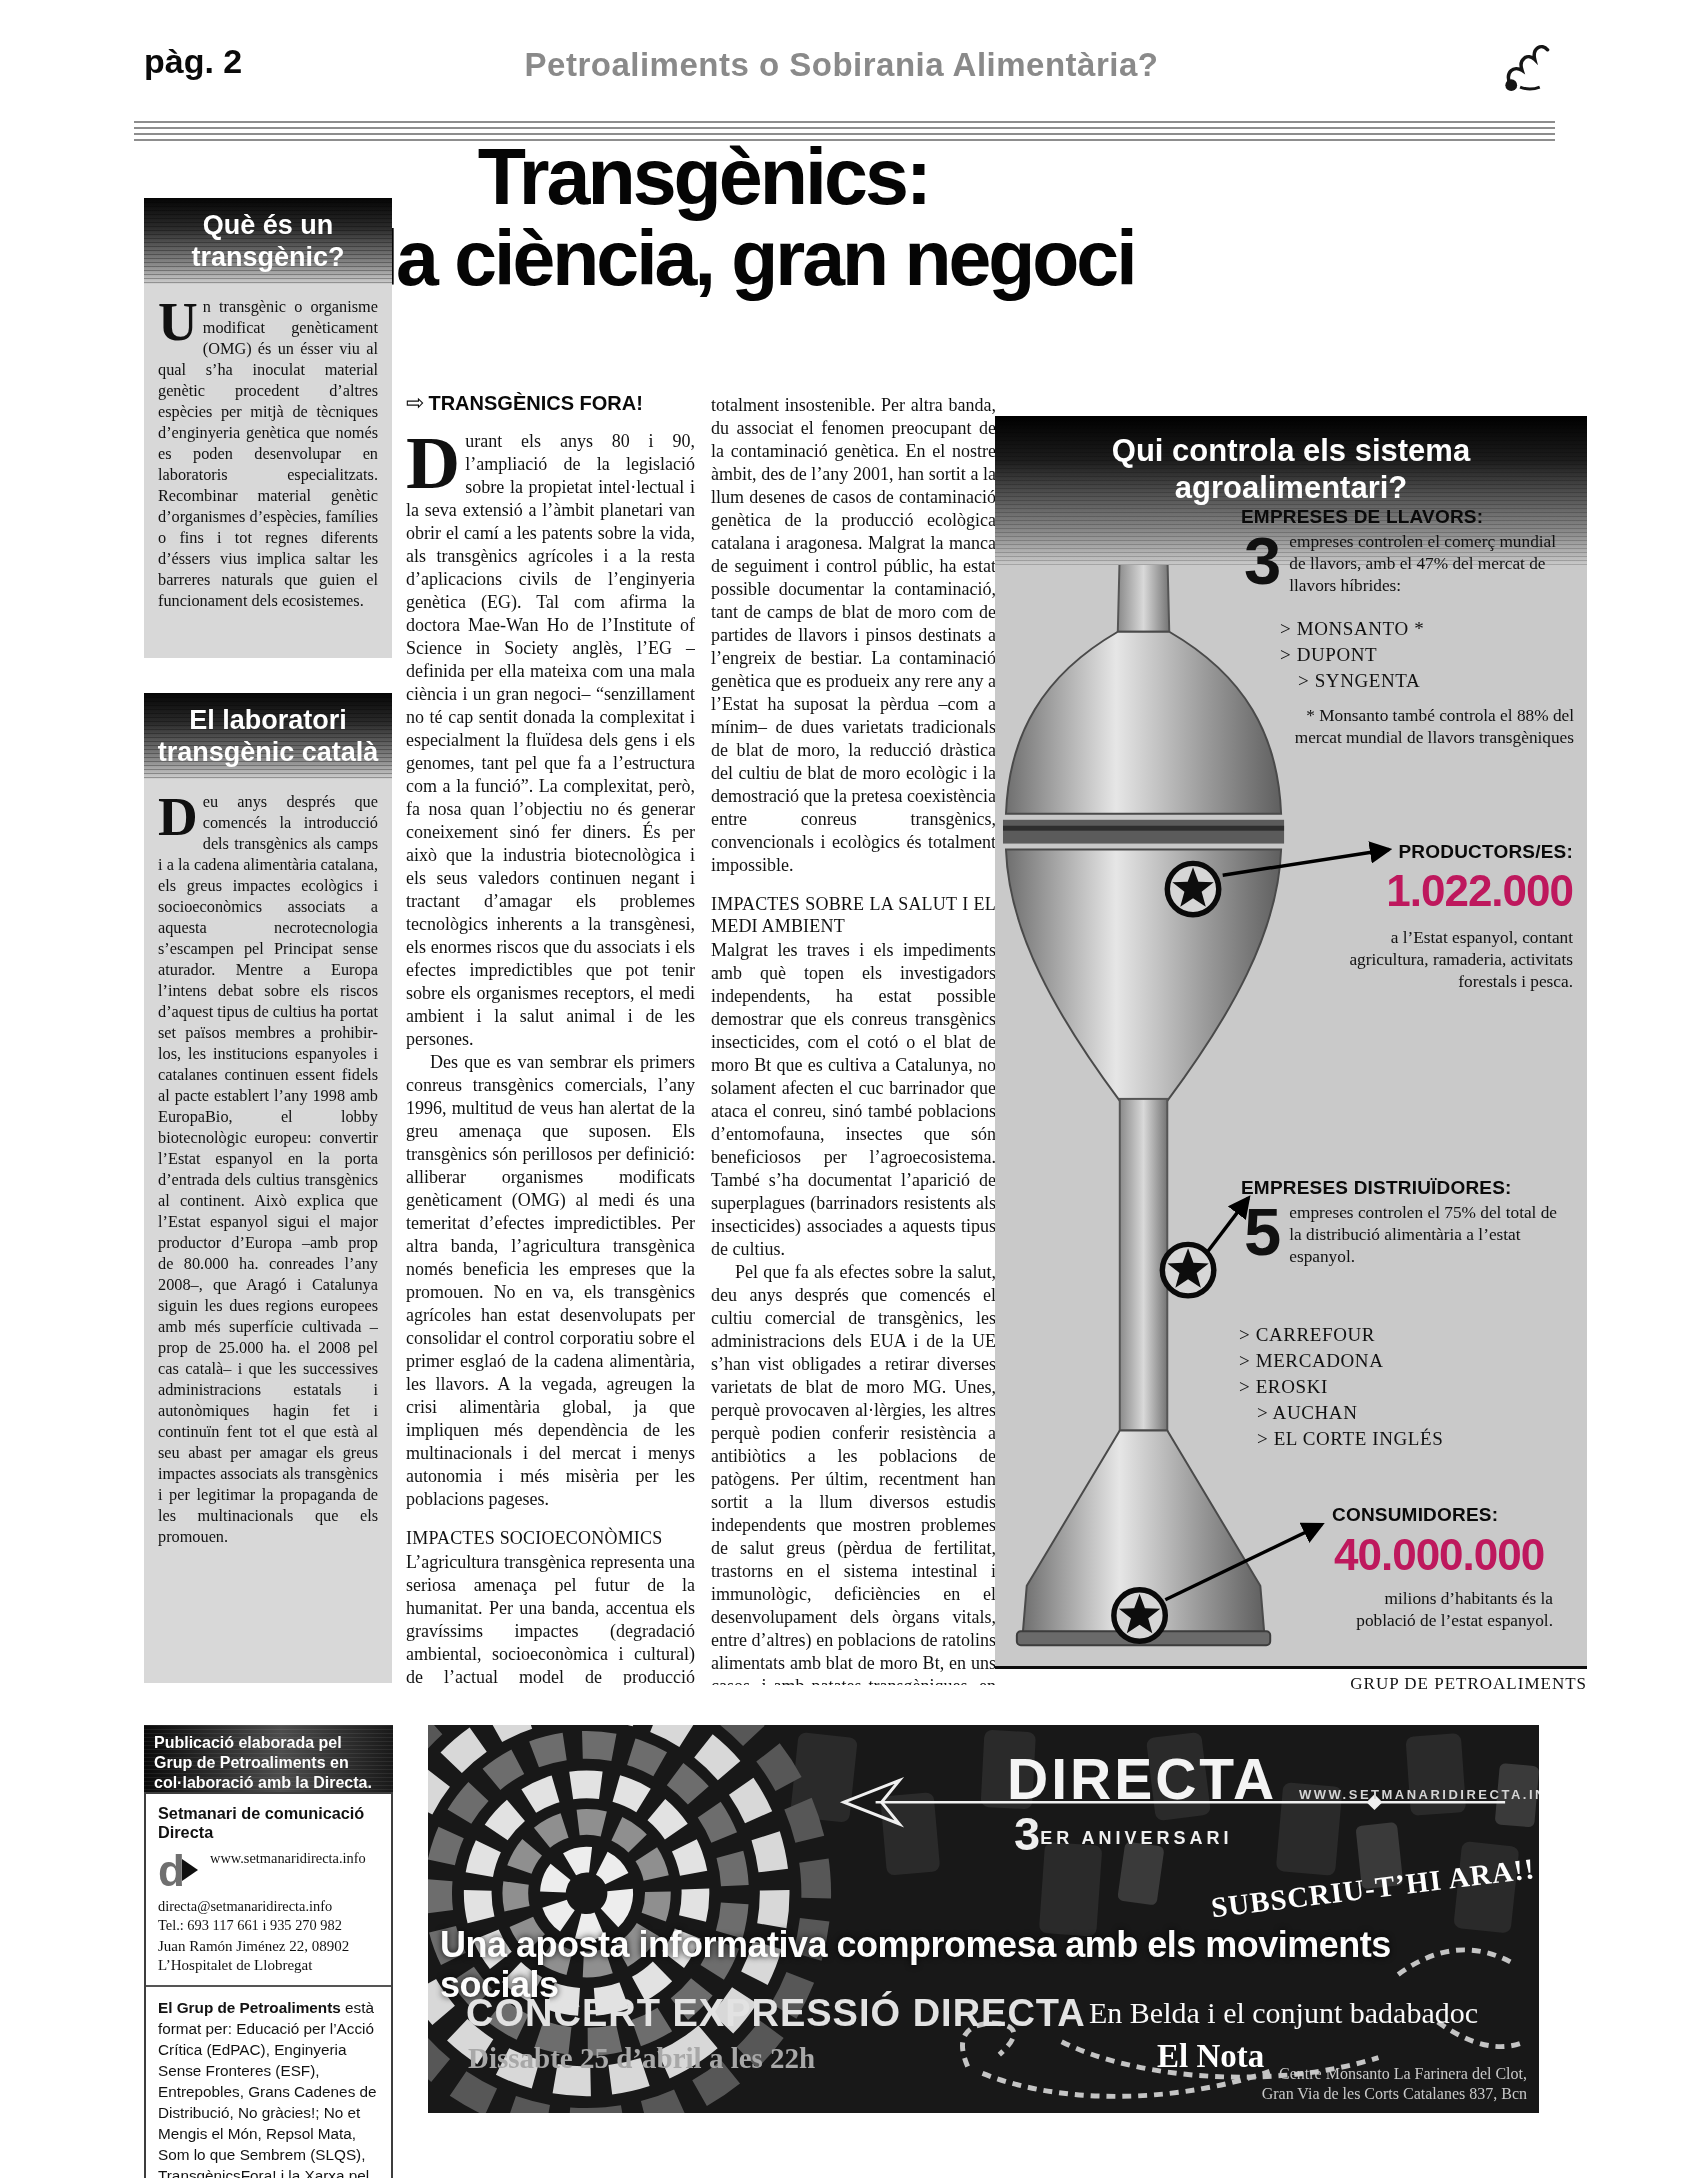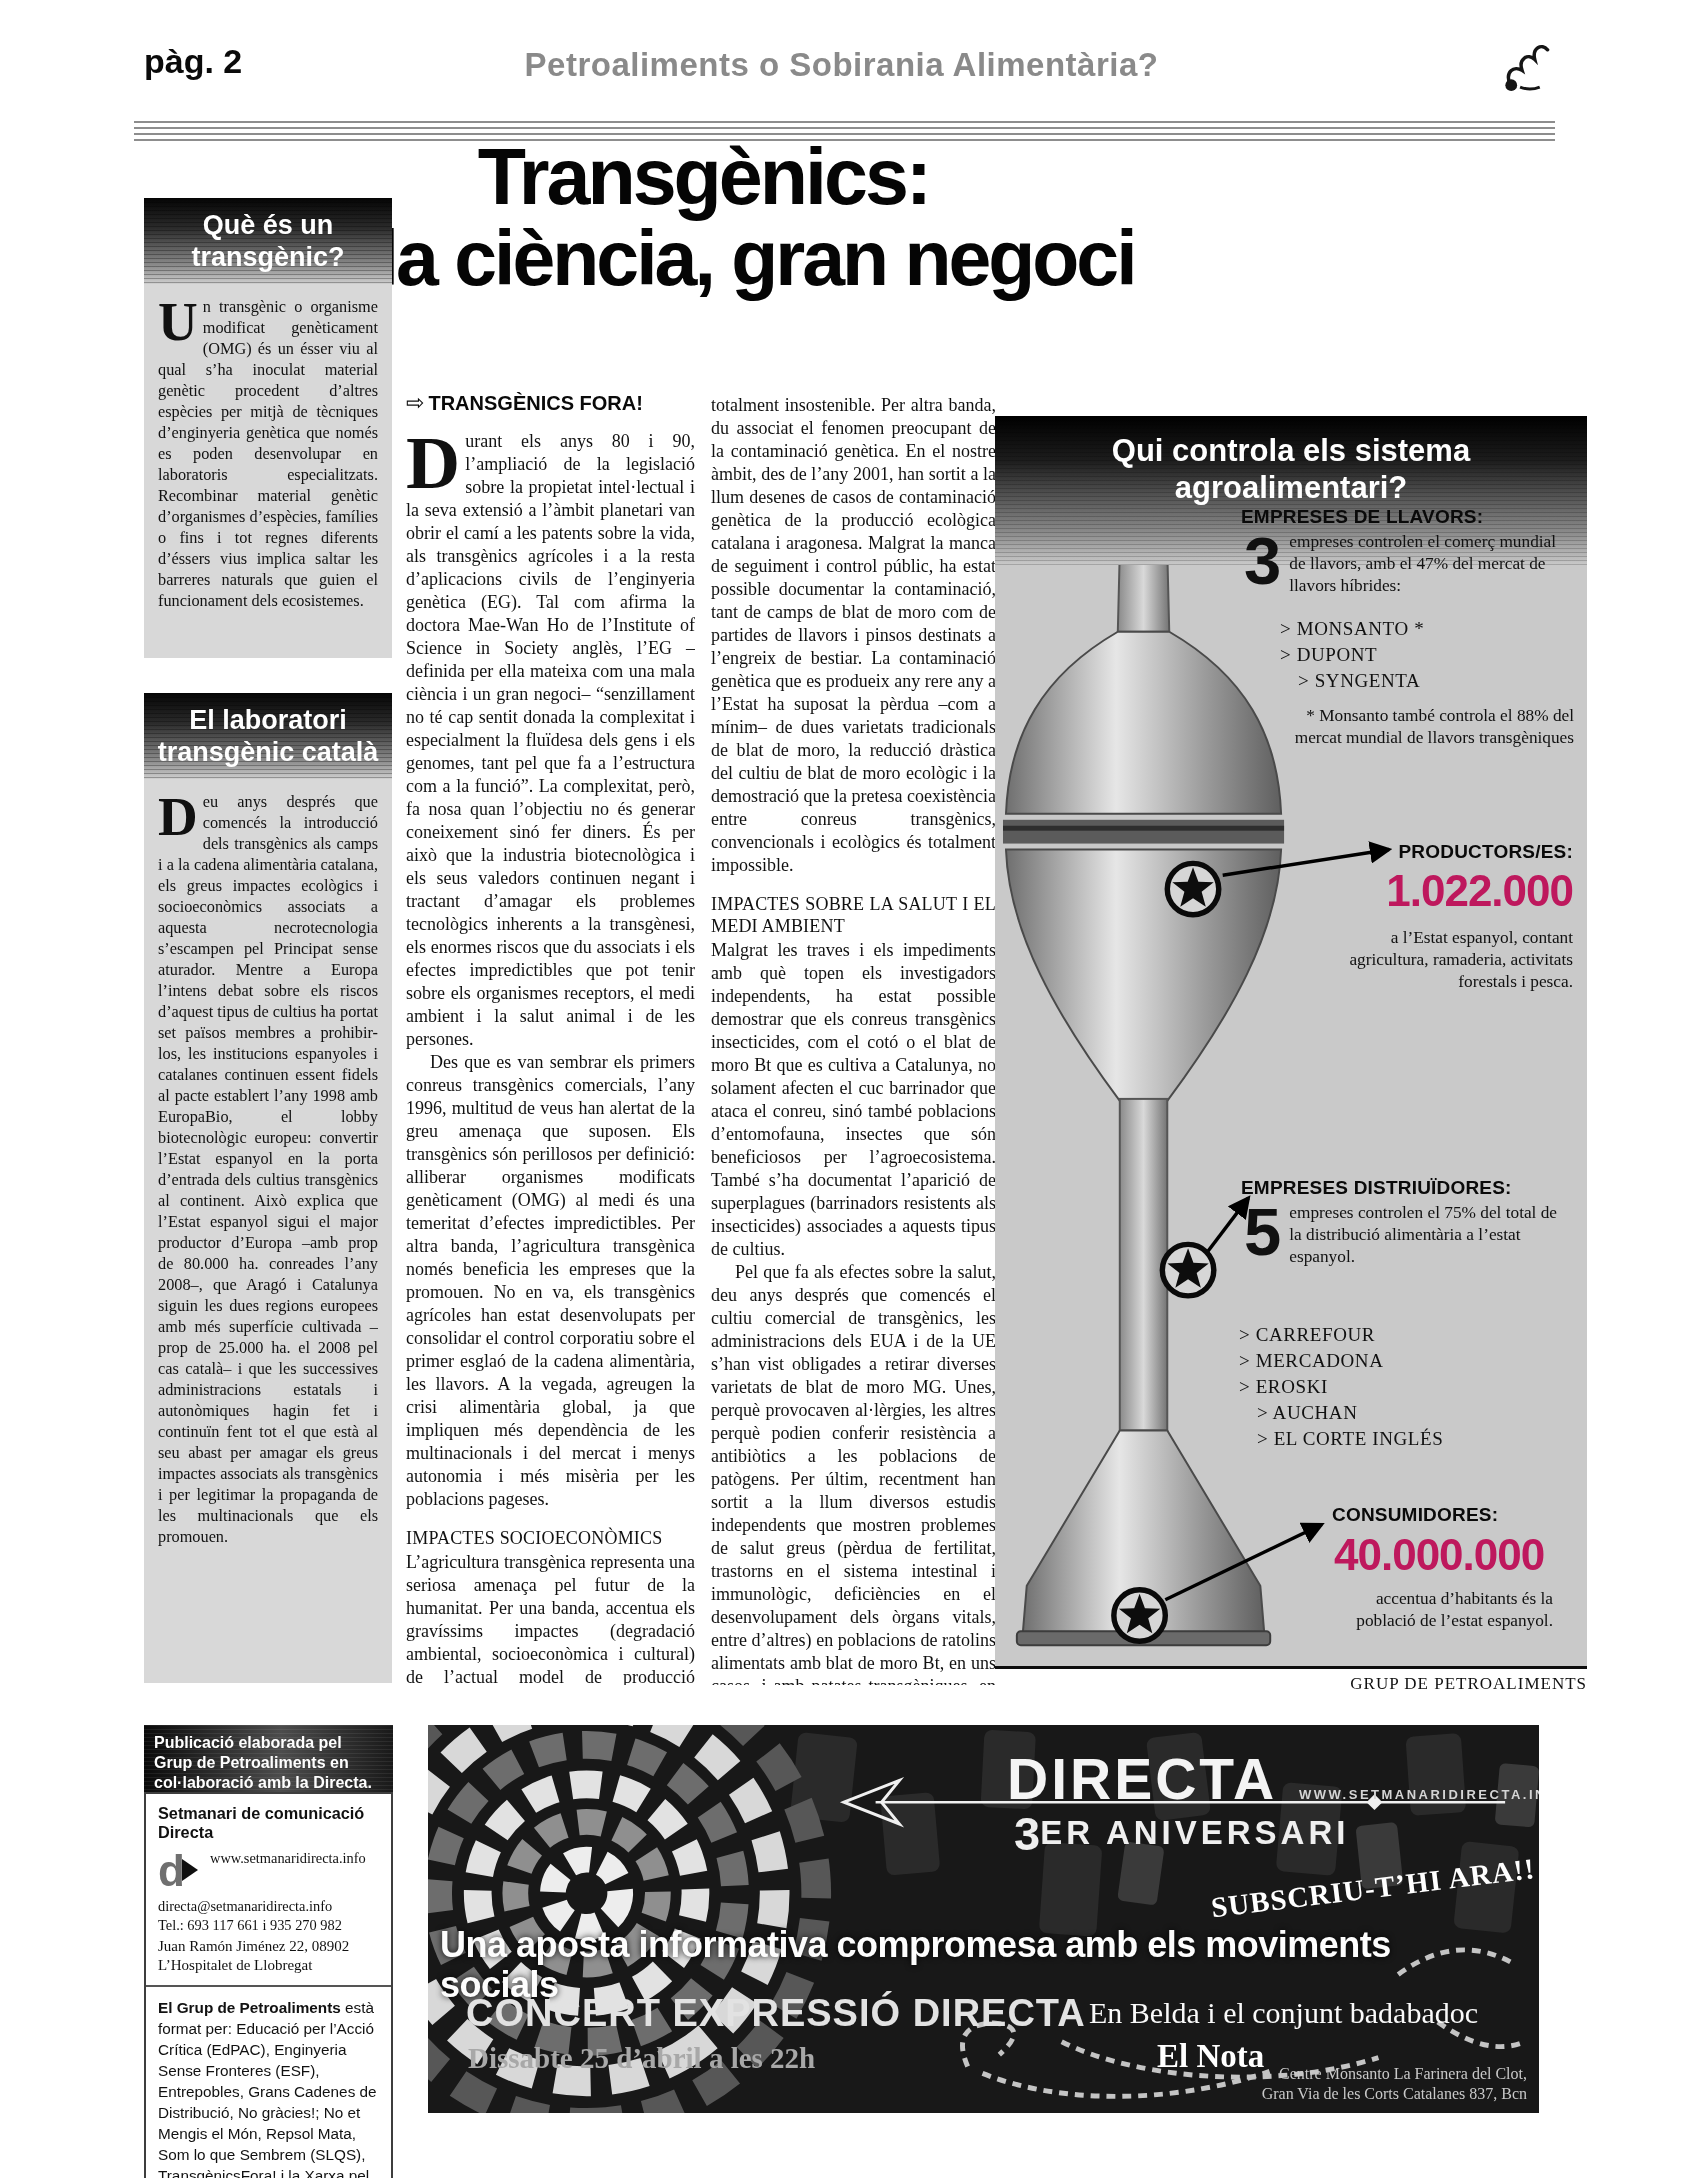--- a/index.html
+++ b/index.html
@@ -85,21 +85,21 @@
 
   
   .ad{left:428px;top:1725px;width:1111px;height:388px;background:#181818;overflow:hidden;color:#fff;}
   .ad-svg{position:absolute;left:0;top:0;}
   .ad-brand{position:absolute;left:579px;top:26px;font:bold 57px/1 "Liberation Sans",sans-serif;
       letter-spacing:3px;color:#f4f4f4;}
   .ad-web{position:absolute;left:871px;top:63px;font:bold 13px/1 "Liberation Sans",sans-serif;
       letter-spacing:2.5px;color:#d5d5d5;}
   .ad-anniv{position:absolute;left:586px;top:81px;color:#efefef;font-family:"Liberation Sans",sans-serif;}
   .ad-anniv .n3{font-size:47px;font-weight:bold;vertical-align:-6px;}
-  .ad-anniv .txt{font-size:33px;font-weight:bold;letter-spacing:4px;}
+  .ad-anniv .txt{font-size:18px;font-weight:bold;letter-spacing:4px;}
   .ad-subscribe{position:absolute;left:782px;top:147px;width:356px;transform:rotate(-7deg);
       font:bold 29px/1 "Liberation Serif",serif;color:#fff;letter-spacing:1px;}
   .ad-tagline{position:absolute;left:12px;top:200px;width:1059px;
       font:bold 36px/1.1 "Liberation Sans",sans-serif;letter-spacing:-0.5px;color:#fdfdfd;
       text-shadow:0 0 6px rgba(0,0,0,.9);}
   .ad-concert{position:absolute;left:38px;top:269px;font:bold 38px/1 "Liberation Sans",sans-serif;
       letter-spacing:1px;color:#e2e2e2;}
   .ad-date{position:absolute;left:40px;top:319px;font:bold 29px/1 "Liberation Serif",serif;color:#a8a8a8;}
   .ad-band1{position:absolute;left:661px;top:273px;font:30px/1 "Liberation Serif",serif;color:#fafafa;}
   .ad-band2{position:absolute;left:729px;top:315px;font:bold 33px/1 "Liberation Serif",serif;color:#fff;}
@@ -229,21 +229,21 @@
     <div class="info-list" style="left:244px;top:906px;">
       <div>&gt; CARREFOUR</div>
       <div>&gt; MERCADONA</div>
       <div>&gt; EROSKI</div>
       <div style="margin-left:18px;">&gt; AUCHAN</div>
       <div style="margin-left:18px;">&gt; EL CORTE INGLÉS</div>
     </div>
 
     <div class="info-label" style="left:337px;top:1089px;">CONSUMIDORES:</div>
     <div class="bignum" style="left:339px;top:1117px;">40.000.000</div>
-    <div class="abs info-desc" style="left:348px;top:1172px;width:210px;text-align:right;">accentua d’habitants és la població de l’estat espanyol.</div>
+    <div class="abs info-desc" style="left:348px;top:1172px;width:210px;text-align:right;">milions d’habitants és la població de l’estat espanyol.</div>
   </div>
   <div class="abs info-caption">GRUP DE PETROALIMENTS</div>
 
   <div class="abs credit-box">Publicació elaborada pel Grup de Petroaliments en col·laboració amb la Directa.</div>
 
   <div class="abs contact-box">
     <p class="contact-title">Setmanari de comunicació Directa</p>
     <div class="d-logo">
       <span class="dchar">d</span>
       <span class="dtri"></span>

